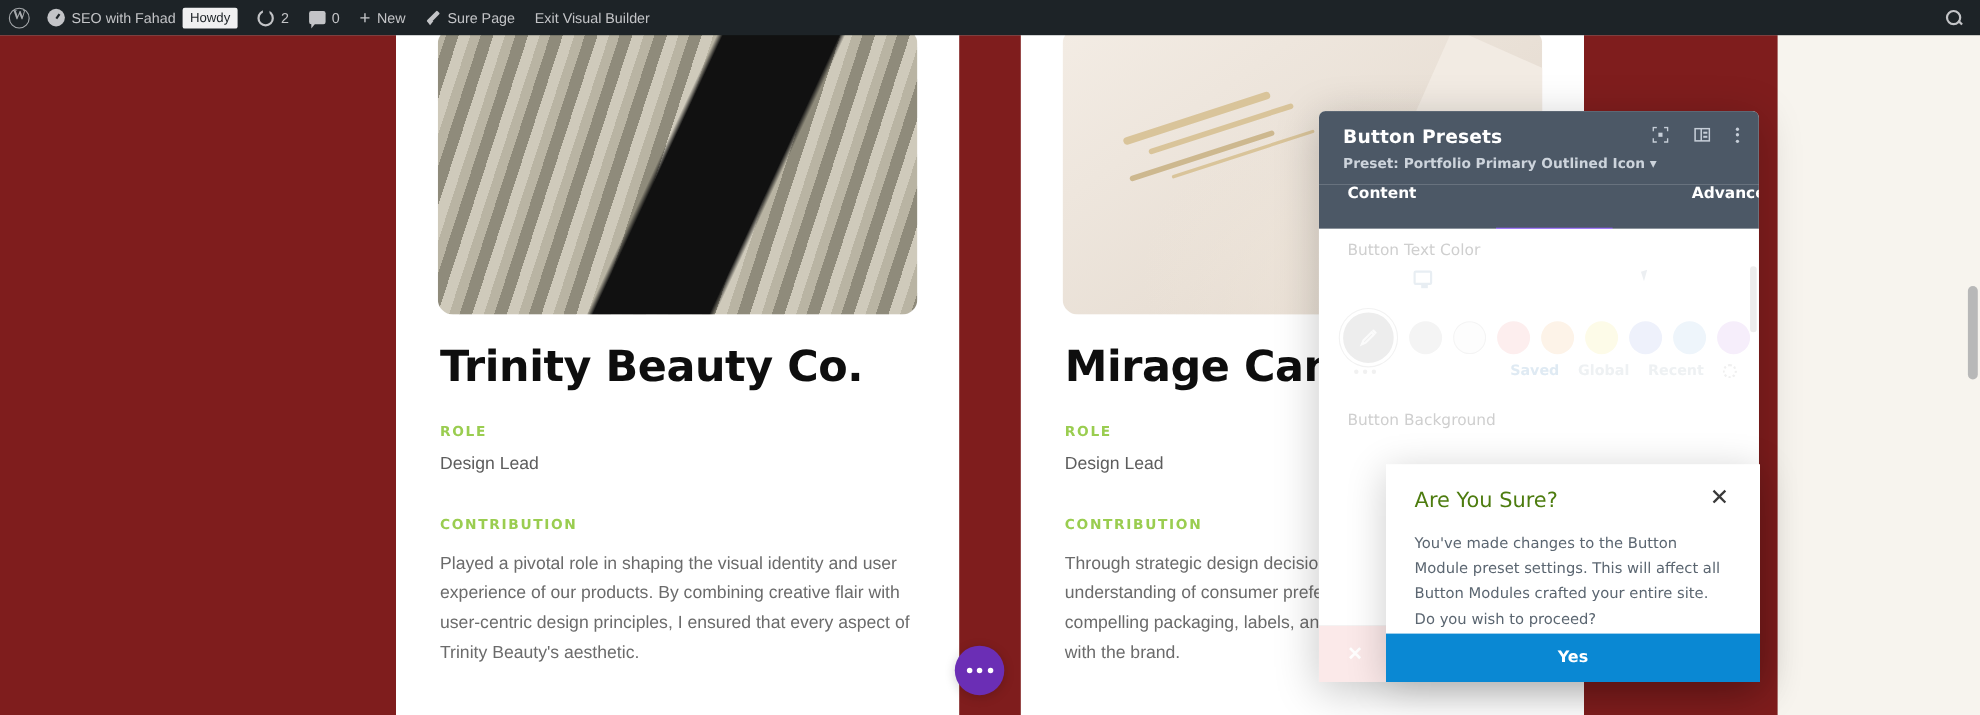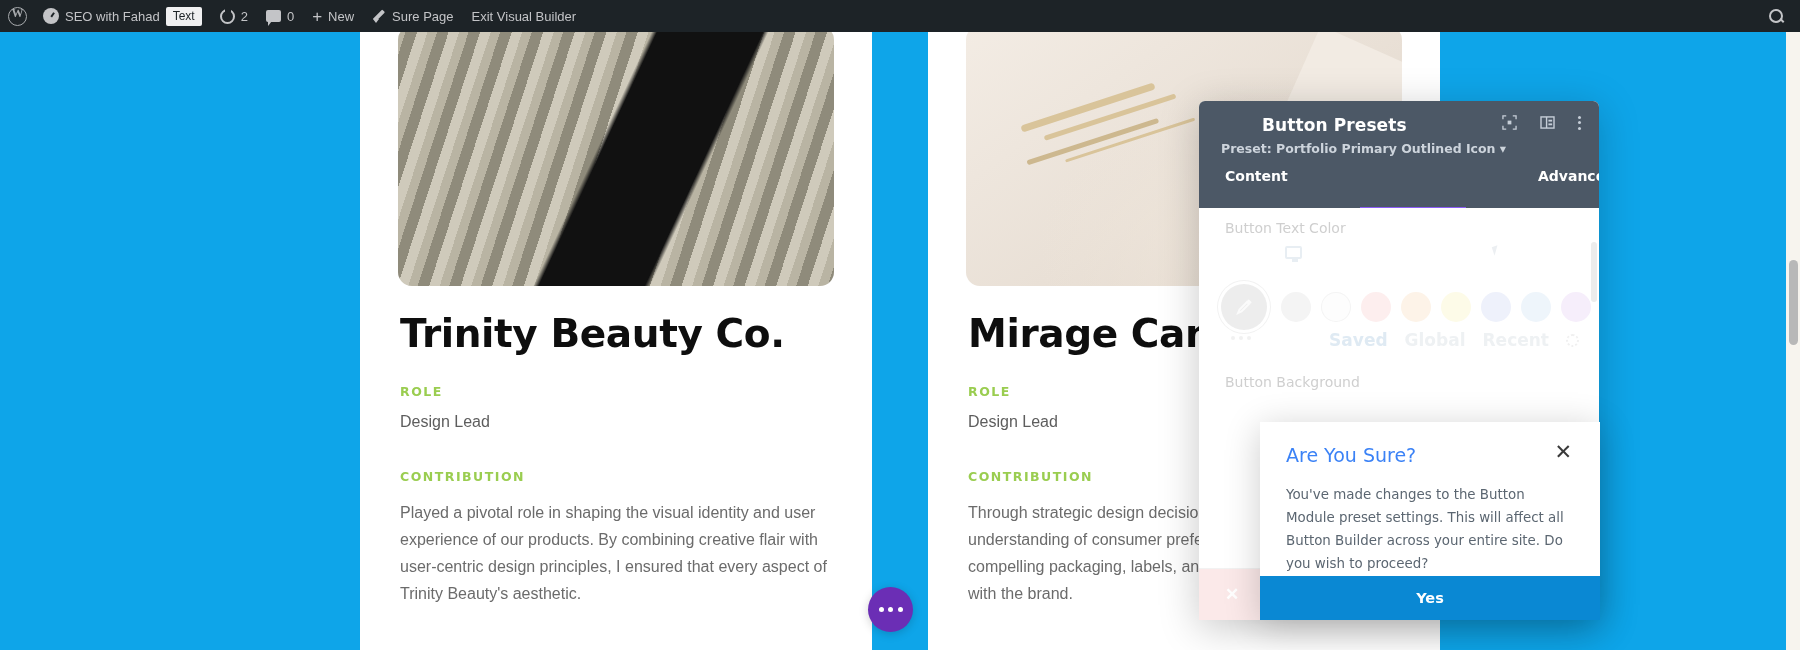--- a/index.html
+++ b/index.html
@@ -96,21 +96,21 @@
     content: ""; position: absolute; left: 0; top: 0;
     width: 10px; height: 10px; border: 2px solid #c3c4c7; border-radius: 50%;
   }
   .search-icon::after {
     content: ""; position: absolute; right: 0px; bottom: 0px;
     width: 5px; height: 2px; background: #c3c4c7;
     transform: rotate(45deg); transform-origin: right bottom;
   }
 
   
-  .canvas { position: absolute; top: 32px; left: 0; width: 1800px; height: 618px; background: #0ea5e9; }
+  .canvas { position: absolute; top: 32px; left: 0; width: 1616px; height: 618px; background: #7f1d1d; }
 
   .card {
     position: absolute; top: -40px; background: #ffffff;
     padding: 0; overflow: hidden;
   }
   .card.one { left: 360px; width: 512px; height: 660px; }
   .card.two { left: 928px; width: 512px; height: 660px; }
 
   .card-img {
     margin: 34px 38px 0 38px; height: 260px; border-radius: 14px;
@@ -181,21 +181,20 @@
     background: #fff; z-index: 70;
     box-shadow: 0 8px 40px rgba(0,0,0,.22); border-radius: 6px 6px 0 0;
     overflow: hidden; display: flex; flex-direction: column;
   }
   .panel-header {
     background: #4c5866; color: #fff; padding: 14px 20px 12px 22px; position: relative;
   }
   .panel-title {
     font-size: 17px; font-weight: 700; letter-spacing: .1px;
     font-family: "DejaVu Sans", sans-serif;
-    margin-left: 41px;
   }
   .panel-subtitle {
     margin-top: 6px; font-size: 12.5px; font-weight: 700; color: #cdd4dc;
     font-family: "DejaVu Sans", sans-serif;
   }
   .panel-header-icons {
     position: absolute; right: 18px; top: 14px; display: flex;
     align-items: center; gap: 23px;
   }
   .hi { color: #c6ced8; display: inline-flex; cursor: pointer; }
@@ -241,21 +240,21 @@
   .sw.picker {
     width: 46px; height: 46px; background: #ededed; margin-right: 4px;
     display: flex; align-items: center; justify-content: center;
     box-shadow: 0 0 0 3px #fff, 0 0 0 4px #f2f2f2;
   }
   .sw.empty { background: #fdfdfd; box-shadow: inset 0 0 0 1px #f4f4f4; }
   .dots-more { position: absolute; left: 32px; top: 128px; display: flex; gap: 4px; }
   .dots-more i { width: 4px; height: 4px; border-radius: 50%; background: #f1f1f1; display: block; }
 
   .chips { position: absolute; right: 20px; top: 122px; display: flex; align-items: center; gap: 17px; }
-  .chip { font-size: 17px; font-weight: 700; font-family: "DejaVu Sans", sans-serif; color: #eef1f3; }
+  .chip { font-size: 13px; font-weight: 700; font-family: "DejaVu Sans", sans-serif; color: #eef1f3; }
   .chip.active { color: #dfeaf3; }
   .gear-icon {
     width: 13px; height: 13px; border-radius: 50%;
     border: 2.5px dotted #f0f0f0;
   }
 
   .panel-scrollbar {
     position: absolute; right: 2px; top: 34px; width: 6px; height: 60px;
     background: #ececec; border-radius: 3px;
   }
@@ -274,21 +273,21 @@
   
   .modal {
     position: absolute; left: 1260px; top: 422px; width: 340px; height: 198px;
     background: #fff; z-index: 90;
     box-shadow: 0 6px 34px rgba(0,0,0,.20);
     display: flex; flex-direction: column; overflow: hidden;
   }
   .modal-inner { padding: 22px 26px 0 26px; flex: 1; }
   .modal-head { display: flex; align-items: flex-start; justify-content: space-between; }
   .modal-title {
-    font-size: 19px; font-weight: 400; color: #3b82f6;
+    font-size: 19px; font-weight: 400; color: #4d7c0f;
     font-family: "DejaVu Sans", sans-serif;
   }
   .modal-close {
     font-size: 21px; line-height: 17px; color: #3a3a3a; cursor: pointer;
     font-family: "DejaVu Sans", sans-serif; padding: 0 2px;
   }
   .modal-text {
     margin-top: 17px; font-size: 13.4px; line-height: 1.72; color: #5b6671;
     font-family: "DejaVu Sans", sans-serif;
   }
@@ -305,21 +304,21 @@
 <div id="root">
 
   <div class="adminbar">
     <div class="ab-left">
       <div class="ab-item first">
         <span class="wp-logo"></span>
       </div>
       <div class="ab-item">
         <span class="speed-icon"></span>
         <span>SEO with Fahad</span>
-        <span class="live-badge">Text</span>
+        <span class="live-badge">Howdy</span>
       </div>
       <div class="ab-item">
         <span class="recycle"></span>
         <span>2</span>
       </div>
       <div class="ab-item">
         <span class="comment-bubble"></span>
         <span>0</span>
       </div>
       <div class="ab-item">
@@ -461,18 +460,18 @@
       <div class="footer-rest"></div>
     </div>
   </div>
 
   <div class="modal">
     <div class="modal-inner">
       <div class="modal-head">
         <div class="modal-title">Are You Sure?</div>
         <div class="modal-close">✕</div>
       </div>
-      <div class="modal-text">You've made changes to the Button Module preset settings. This will affect all Button Builder across your entire site. Do you wish to proceed?</div>
+      <div class="modal-text">You've made changes to the Button Module preset settings. This will affect all Button Modules crafted your entire site. Do you wish to proceed?</div>
     </div>
     <div class="modal-yes">Yes</div>
   </div>
 
 </div>
 
 </body></html>

